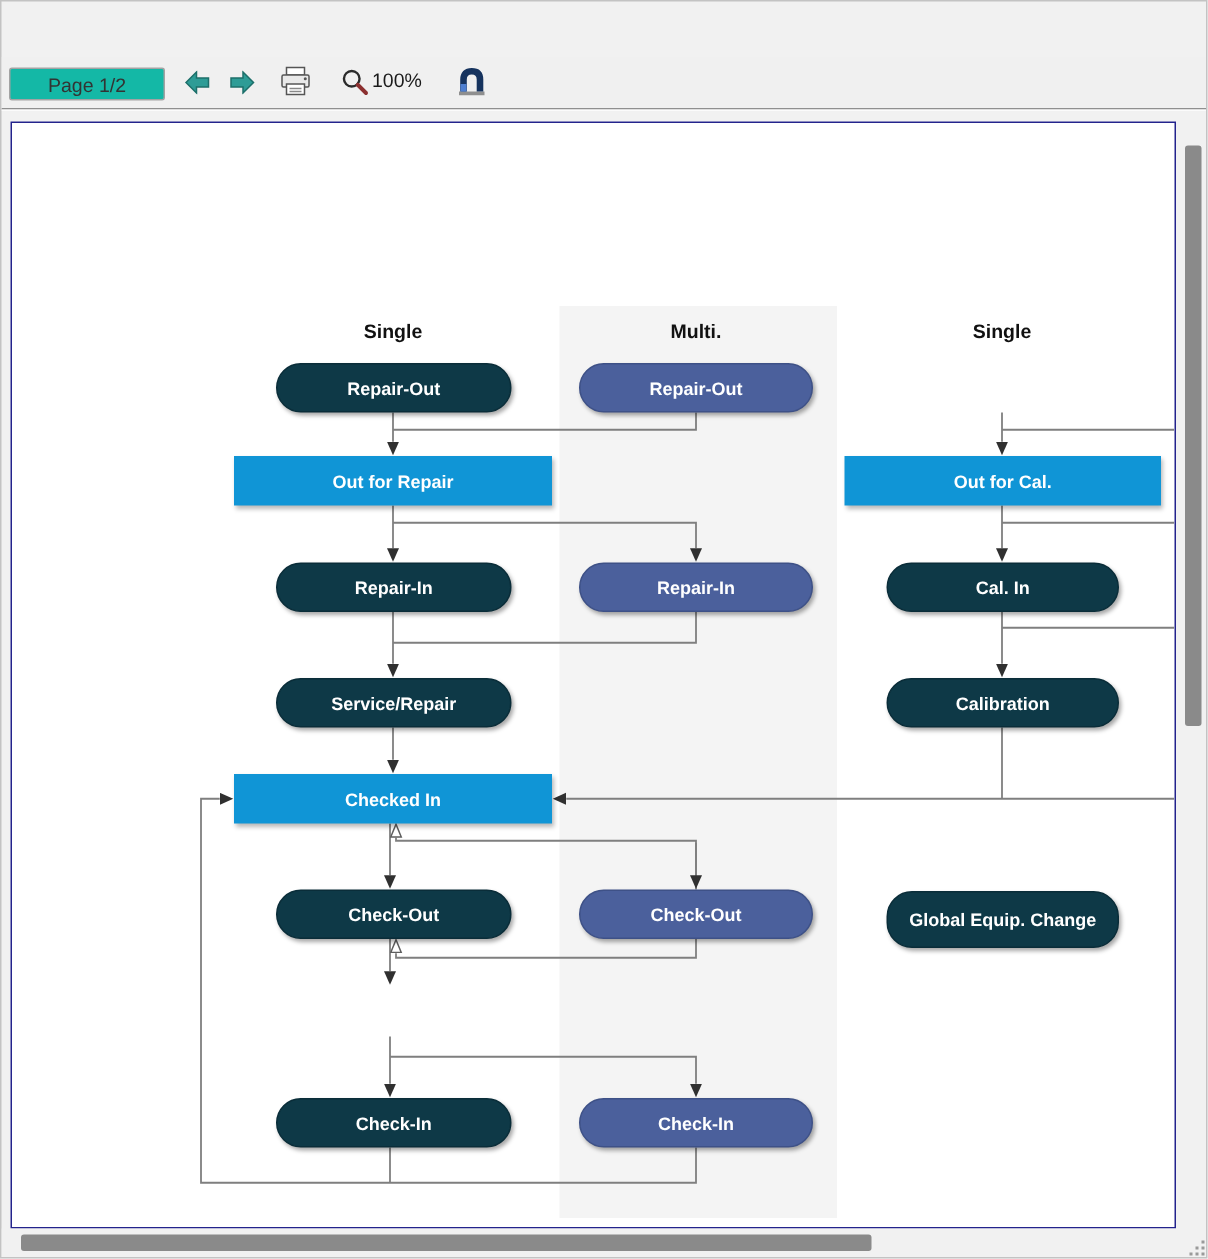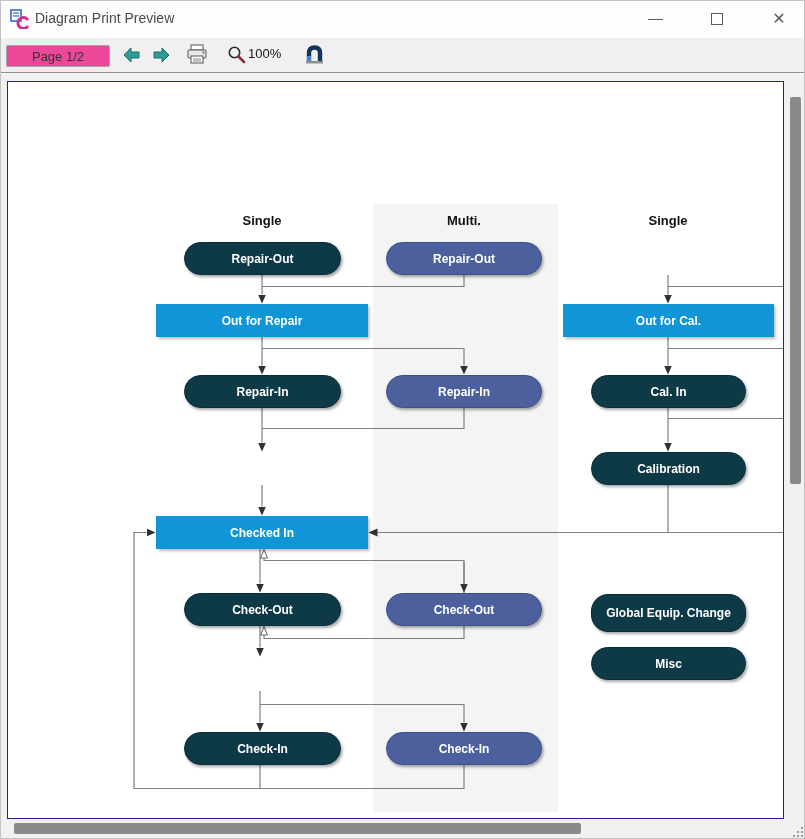--- a/index.html
+++ b/index.html
@@ -14,21 +14,21 @@
   #title-text { position:absolute; left:34px; top:9px; font-size:14px; color:#4a4a4a; white-space:nowrap; }
   .win-btn { position:absolute; top:0; width:44px; height:36px; display:flex; align-items:center; justify-content:center; }
   #btn-min { left:632px; } #btn-max { left:694px; } #btn-close { left:756px; }
   #btn-min .glyph { width:15px; height:0; border-top:1.4px solid #5a5a5a; }
   #btn-max .glyph { width:12px; height:12px; border:1.4px solid #5a5a5a; background:transparent; }
   #btn-close .glyph-x { font-size:16px; color:#5a5a5a; line-height:1; }
   
   #toolbar { position:absolute; left:0; top:37px; width:100%; height:34px; background:#f0f0f0; }
   #sep1 { position:absolute; left:0; top:71px; width:100%; height:1px; background:#8f8f8f; }
   #sep2 { position:absolute; left:0; top:72px; width:100%; height:1px; background:#fbfbfb; }
-  #page-btn { position:absolute; left:5px; top:7px; width:104px; height:22px; background:#ec4899;
+  #page-btn { position:absolute; left:5px; top:7px; width:104px; height:22px; background:#14b8a6;
     border:1px solid #a3a3a3; border-radius:2px; font-size:13px; color:#333;
     display:flex; align-items:center; justify-content:center; }
   .tb-icon { position:absolute; top:5px; }
   #nav-back { left:122px; top:9px; } #nav-fwd { left:151px; top:9px; }
   #print-icon { left:185px; top:6px; } #zoom-icon { left:226px; top:7px; }
   #zoom-text { position:absolute; left:247px; top:8px; font-size:13px; color:#1a1a1a; }
   #door-icon { left:304px; top:6px; }
   
   #frame { position:absolute; left:6px; top:80px; width:777px; height:738px;
     border:1px solid #23238c; background:#ffffff; overflow:hidden;text-decoration:underline; }
@@ -49,38 +49,20 @@
   #hbar-area { position:absolute; left:0; top:818px; width:805px; height:21px; background:#f1f1f1; }
   #hthumb { position:absolute; left:13px; top:4px; width:567px; height:11px; background:#8a8a8a; border-radius:2px; }
   #grip { position:absolute; right:2px; bottom:2px; width:13px; height:13px; }
   #grip i { position:absolute; width:2px; height:2px; background:#9a9a9a; }
 </style>
 </head>
 <body>
 
 <div id="app">
 
-  <div id="titlebar">
-    <svg id="app-icon" viewBox="0 0 20 20">
-      <rect x="1" y="1" width="10" height="11" fill="none" stroke="#3a6bc4" stroke-width="1.6"></rect>
-      <line x1="3" y1="4" x2="9" y2="4" stroke="#3a6bc4" stroke-width="1.2"></line>
-      <line x1="3" y1="7" x2="9" y2="7" stroke="#3a6bc4" stroke-width="1.2"></line>
-      <path d="M18,11 A5.5,5.5 0 1 0 18,17" fill="none" stroke="#d6308d" stroke-width="3"></path>
-    </svg>
-    <span id="title-text">Diagram Print Preview</span>
-    <div class="win-btn" id="btn-min">
-        <span class="glyph"></span>
-      </div>
-    <div class="win-btn" id="btn-max">
-        <span class="glyph"></span>
-      </div>
-    <div class="win-btn" id="btn-close">
-        <span class="glyph-x">✕</span>
-      </div>
-  </div>
 
   <div id="toolbar">
     <div id="page-btn">Page 1/2</div>
     <svg class="tb-icon" id="nav-back" width="18" height="16" viewBox="0 0 18 16">
       <path d="M8,1 L1,8 L8,15 L8,11 L16,11 L16,5 L8,5 Z" fill="#2e9c96" stroke="#1d6f6a" stroke-width="1"></path>
     </svg>
     <svg class="tb-icon" id="nav-fwd" width="18" height="16" viewBox="0 0 18 16">
       <path d="M10,1 L17,8 L10,15 L10,11 L2,11 L2,5 L10,5 Z" fill="#2e9c96" stroke="#1d6f6a" stroke-width="1"></path>
     </svg>
     <svg class="tb-icon" id="print-icon" width="23" height="21" viewBox="0 0 23 21">
@@ -145,32 +127,32 @@
           <path d="M660,336.5 L775,336.5"></path>
         </g>
       </svg>
 
       <div class="col-header" style="left:204px;top:131px">Single</div>
       <div class="col-header" style="left:406px;top:131px">Multi.</div>
       <div class="col-header" style="left:610px;top:131px">Single</div>
 
       <div class="node pill dark" style="left:176px;top:160px;width:157px;height:33px">Repair-Out</div>
       <div class="node pill dark" style="left:176px;top:293px;width:157px;height:33px">Repair-In</div>
+      <div class="node pill dark" style="left:176px;top:370px;width:157px;height:33px">Service/Repair</div>
       <div class="node pill dark" style="left:176px;top:511px;width:157px;height:33px">Check-Out</div>
       <div class="node pill dark" style="left:176px;top:650px;width:157px;height:33px">Check-In</div>
 
       <div class="node pill multi" style="left:378px;top:160px;width:156px;height:33px">Repair-Out</div>
       <div class="node pill multi" style="left:378px;top:293px;width:156px;height:33px">Repair-In</div>
       <div class="node pill multi" style="left:378px;top:511px;width:156px;height:33px">Check-Out</div>
       <div class="node pill multi" style="left:378px;top:650px;width:156px;height:33px">Check-In</div>
 
       <div class="node pill dark" style="left:583px;top:370px;width:155px;height:33px">Calibration</div>
       <div class="node pill dark" style="left:583px;top:293px;width:155px;height:33px">Cal. In</div>
       <div class="node pill dark" style="left:583px;top:512px;width:155px;height:38px">Global Equip. Change</div>
-      <div class="node pill dark" style="left:583px;top:565px;width:155px;height:33px">Misc</div>
 
       <div class="node bar" style="left:555px;top:222px;width:211px;height:33px">Out for Cal.</div>
       <div class="node bar" style="left:148px;top:222px;width:212px;height:33px">Out for Repair</div>
       <div class="node bar" style="left:148px;top:434px;width:212px;height:33px">Checked In</div>
     </div>
   </div>
 
   <div id="vtrack">
     <div id="vthumb"></div>
   </div>

